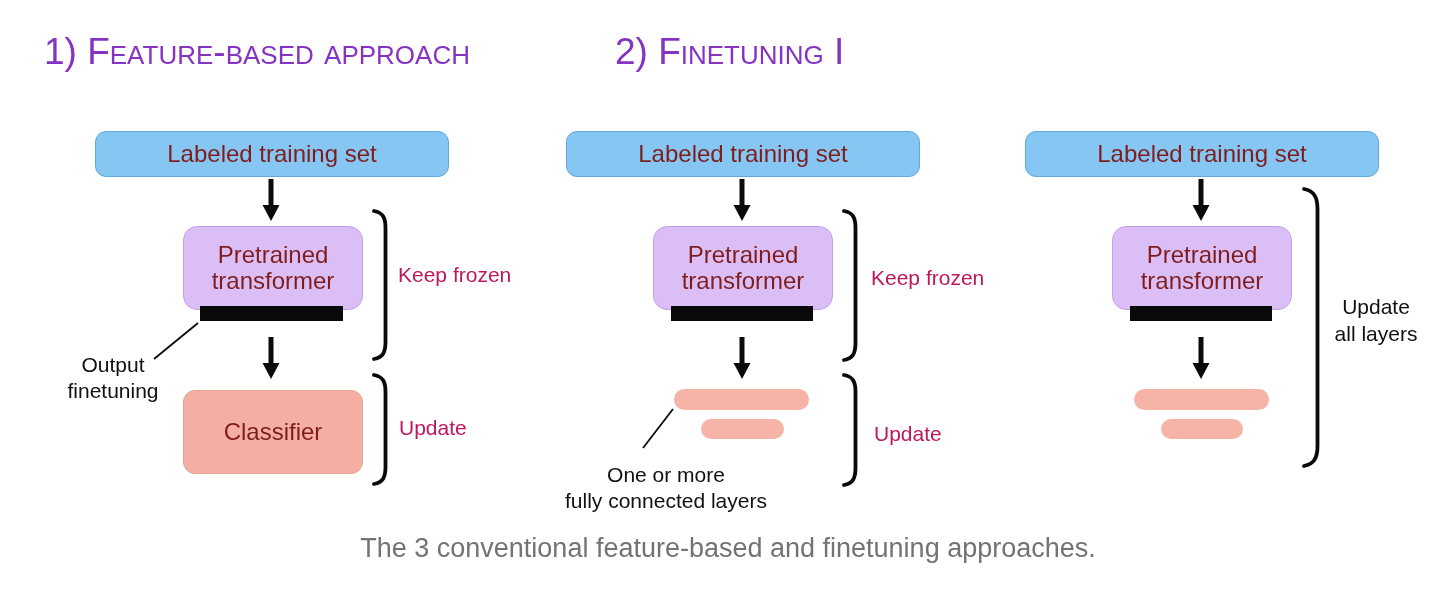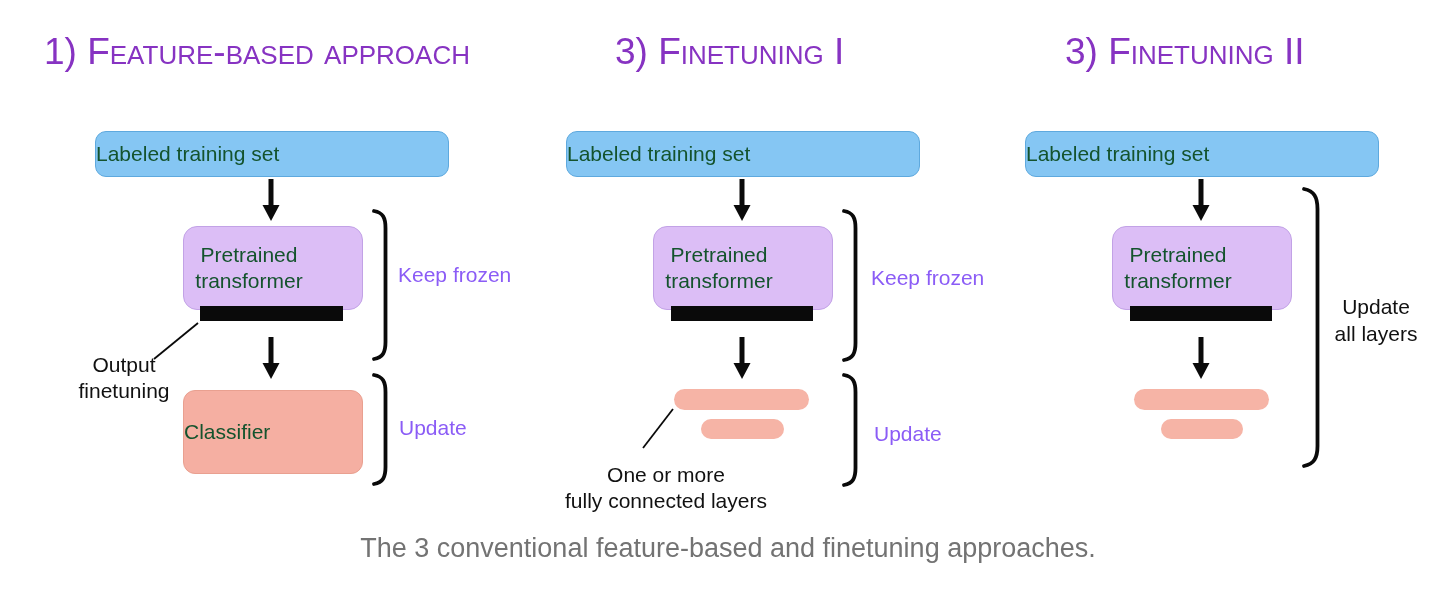--- a/index.html
+++ b/index.html
@@ -19,25 +19,25 @@
     font-variant: small-caps;
     color: #8733C2;
     white-space: nowrap;
     letter-spacing: 0px;
     text-align: right;
   }
   .box {
     position: absolute;
     display: flex;
     align-items: center;
-    justify-content: flex-start;
-    text-align: center;
-    font-size: 21px;
+    justify-content: center;
+    text-align: center;
+    font-size: 24px;
     line-height: 26px;
-    color: #14532d;
+    color: #7f1d1d;
   }
   .box-blue {
     width: 352px; height: 44px; top: 131px;
     background: #85C6F3;
     border: 1.5px solid #5EA9DE;
     border-radius: 11px;
   }
   .box-purple {
     width: 178px; height: 82px; top: 226px;
     background: #DCBEF6;
@@ -57,21 +57,21 @@
   }
   .pill {
     position: absolute;
     background: #F6B4A6;
     border-radius: 11px;
   }
   .arrow, .bracket, .diag { position: absolute; }
   .bracket-label {
     position: absolute;
     font-size: 21px;
-    color: #8b5cf6;
+    color: #be185d;
     white-space: nowrap;
   }
   .note {
     position: absolute;
     font-size: 21px;
     line-height: 26px;
     text-align: center;
     color: #111111;
   }
   .note span { display: block; }
@@ -111,21 +111,21 @@
   <div class="box box-purple" style="left:183px">
     <span style="width:130px">Pretrained transformer</span>
   </div>
 
   <div class="blackbar" style="left:200px;width:143px"></div>
 
   <svg class="diag" style="left:150px;top:319px" width="52" height="44">
     <line x1="4" y1="40" x2="48" y2="4" stroke="#0A0A0A" stroke-width="1.8"></line>
   </svg>
 
-  <div class="note" style="left:56px;top:352px;width:136px">
+  <div class="note" style="left:45px;top:352px;width:136px">
     <span>Output</span>
     <span>finetuning</span>
   </div>
 
   <svg class="arrow" style="left:261px;top:337px" width="20" height="43">
     <line x1="10" y1="0" x2="10" y2="28" stroke="#0A0A0A" stroke-width="5"></line>
     <polygon points="1.5,26 18.5,26 10,42" fill="#0A0A0A"></polygon>
   </svg>
 
   <div class="box box-salmon" style="left:183px">
@@ -135,21 +135,21 @@
   <svg class="bracket" style="left:372px;top:209px" width="18" height="152">
     <path d="M2 2 C 11 3.5, 13.5 9, 13.5 19 L 13.5 133 C 13.5 143, 11 148.5, 2 150" fill="none" stroke="#0A0A0A" stroke-width="3.8" stroke-linecap="round"></path>
   </svg>
   <div class="bracket-label" style="left:398px;top:263px">Keep frozen</div>
 
   <svg class="bracket" style="left:372px;top:373px" width="18" height="113">
     <path d="M2 2 C 11 3.5, 13.5 9, 13.5 19 L 13.5 94 C 13.5 104, 11 109.5, 2 111" fill="none" stroke="#0A0A0A" stroke-width="3.8" stroke-linecap="round"></path>
   </svg>
   <div class="bracket-label" style="left:399px;top:416px">Update</div>
 
-  <div class="heading" style="left:615px">3) Finetuning I</div>
+  <div class="heading" style="left:615px">2) Finetuning I</div>
 
   <div class="box box-blue" style="left:566px">
     <span>Labeled training set</span>
   </div>
 
   <svg class="arrow" style="left:732px;top:179px" width="20" height="43">
     <line x1="10" y1="0" x2="10" y2="28" stroke="#0A0A0A" stroke-width="5"></line>
     <polygon points="1.5,26 18.5,26 10,42" fill="#0A0A0A"></polygon>
   </svg>
 
@@ -179,21 +179,20 @@
   <svg class="bracket" style="left:842px;top:209px" width="18" height="153">
     <path d="M2 2 C 11 3.5, 13.5 9, 13.5 19 L 13.5 134 C 13.5 144, 11 149.5, 2 151" fill="none" stroke="#0A0A0A" stroke-width="3.8" stroke-linecap="round"></path>
   </svg>
   <div class="bracket-label" style="left:871px;top:266px">Keep frozen</div>
 
   <svg class="bracket" style="left:842px;top:373px" width="18" height="114">
     <path d="M2 2 C 11 3.5, 13.5 9, 13.5 19 L 13.5 95 C 13.5 105, 11 110.5, 2 112" fill="none" stroke="#0A0A0A" stroke-width="3.8" stroke-linecap="round"></path>
   </svg>
   <div class="bracket-label" style="left:874px;top:422px">Update</div>
 
-  <div class="heading" style="left:1065px">3) Finetuning II</div>
 
   <div class="box box-blue" style="left:1025px">
     <span>Labeled training set</span>
   </div>
 
   <svg class="arrow" style="left:1191px;top:179px" width="20" height="43">
     <line x1="10" y1="0" x2="10" y2="28" stroke="#0A0A0A" stroke-width="5"></line>
     <polygon points="1.5,26 18.5,26 10,42" fill="#0A0A0A"></polygon>
   </svg>
 

